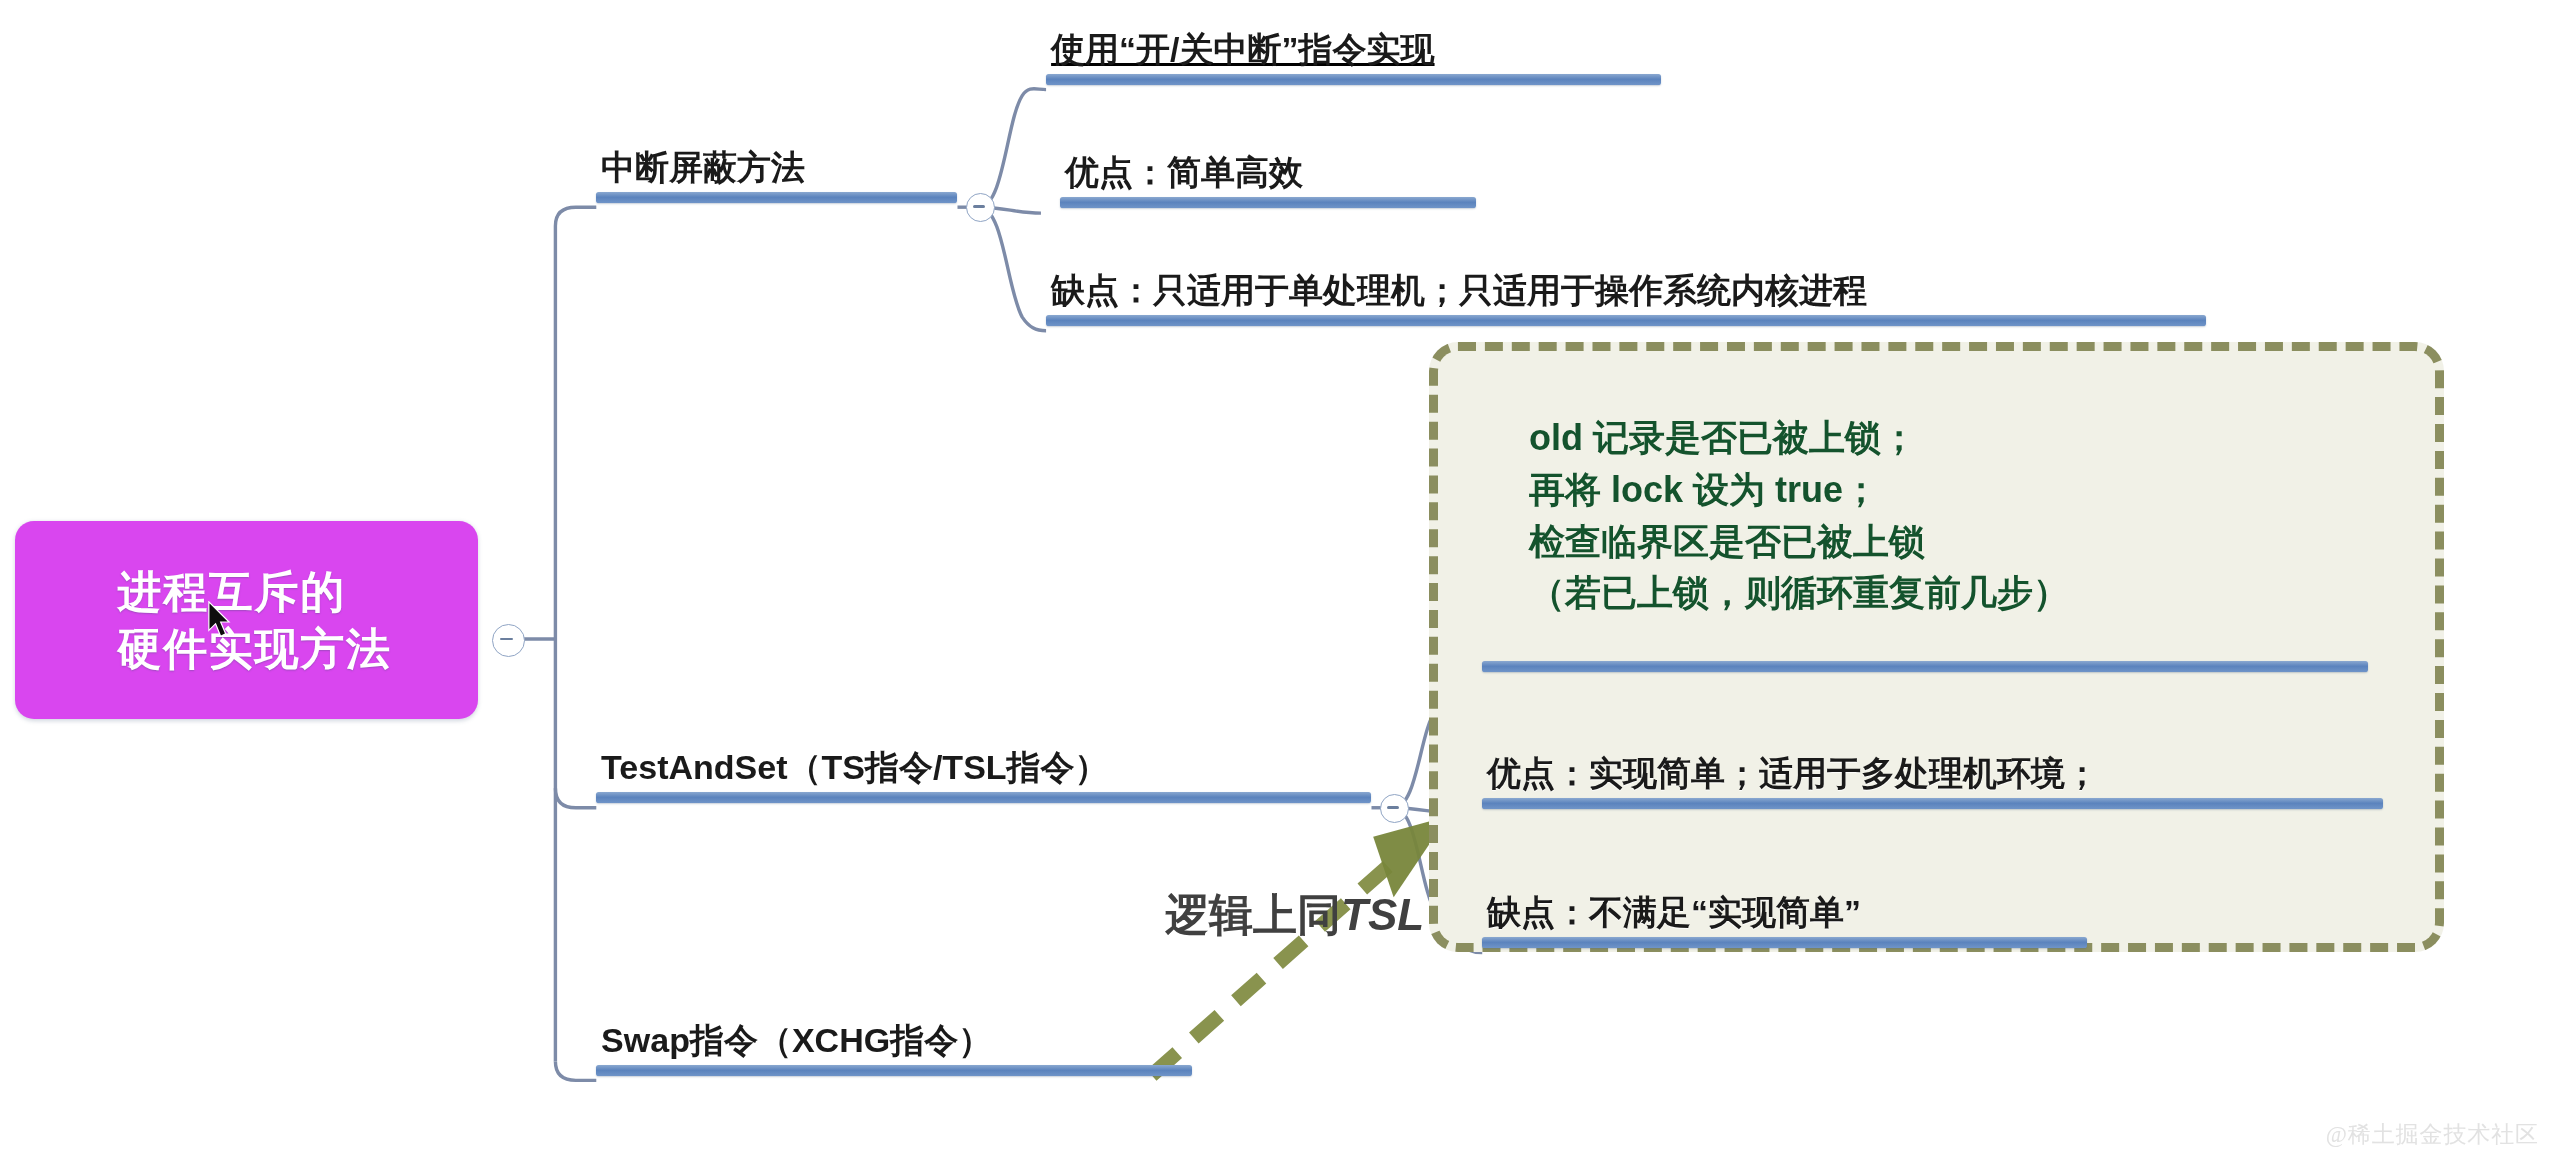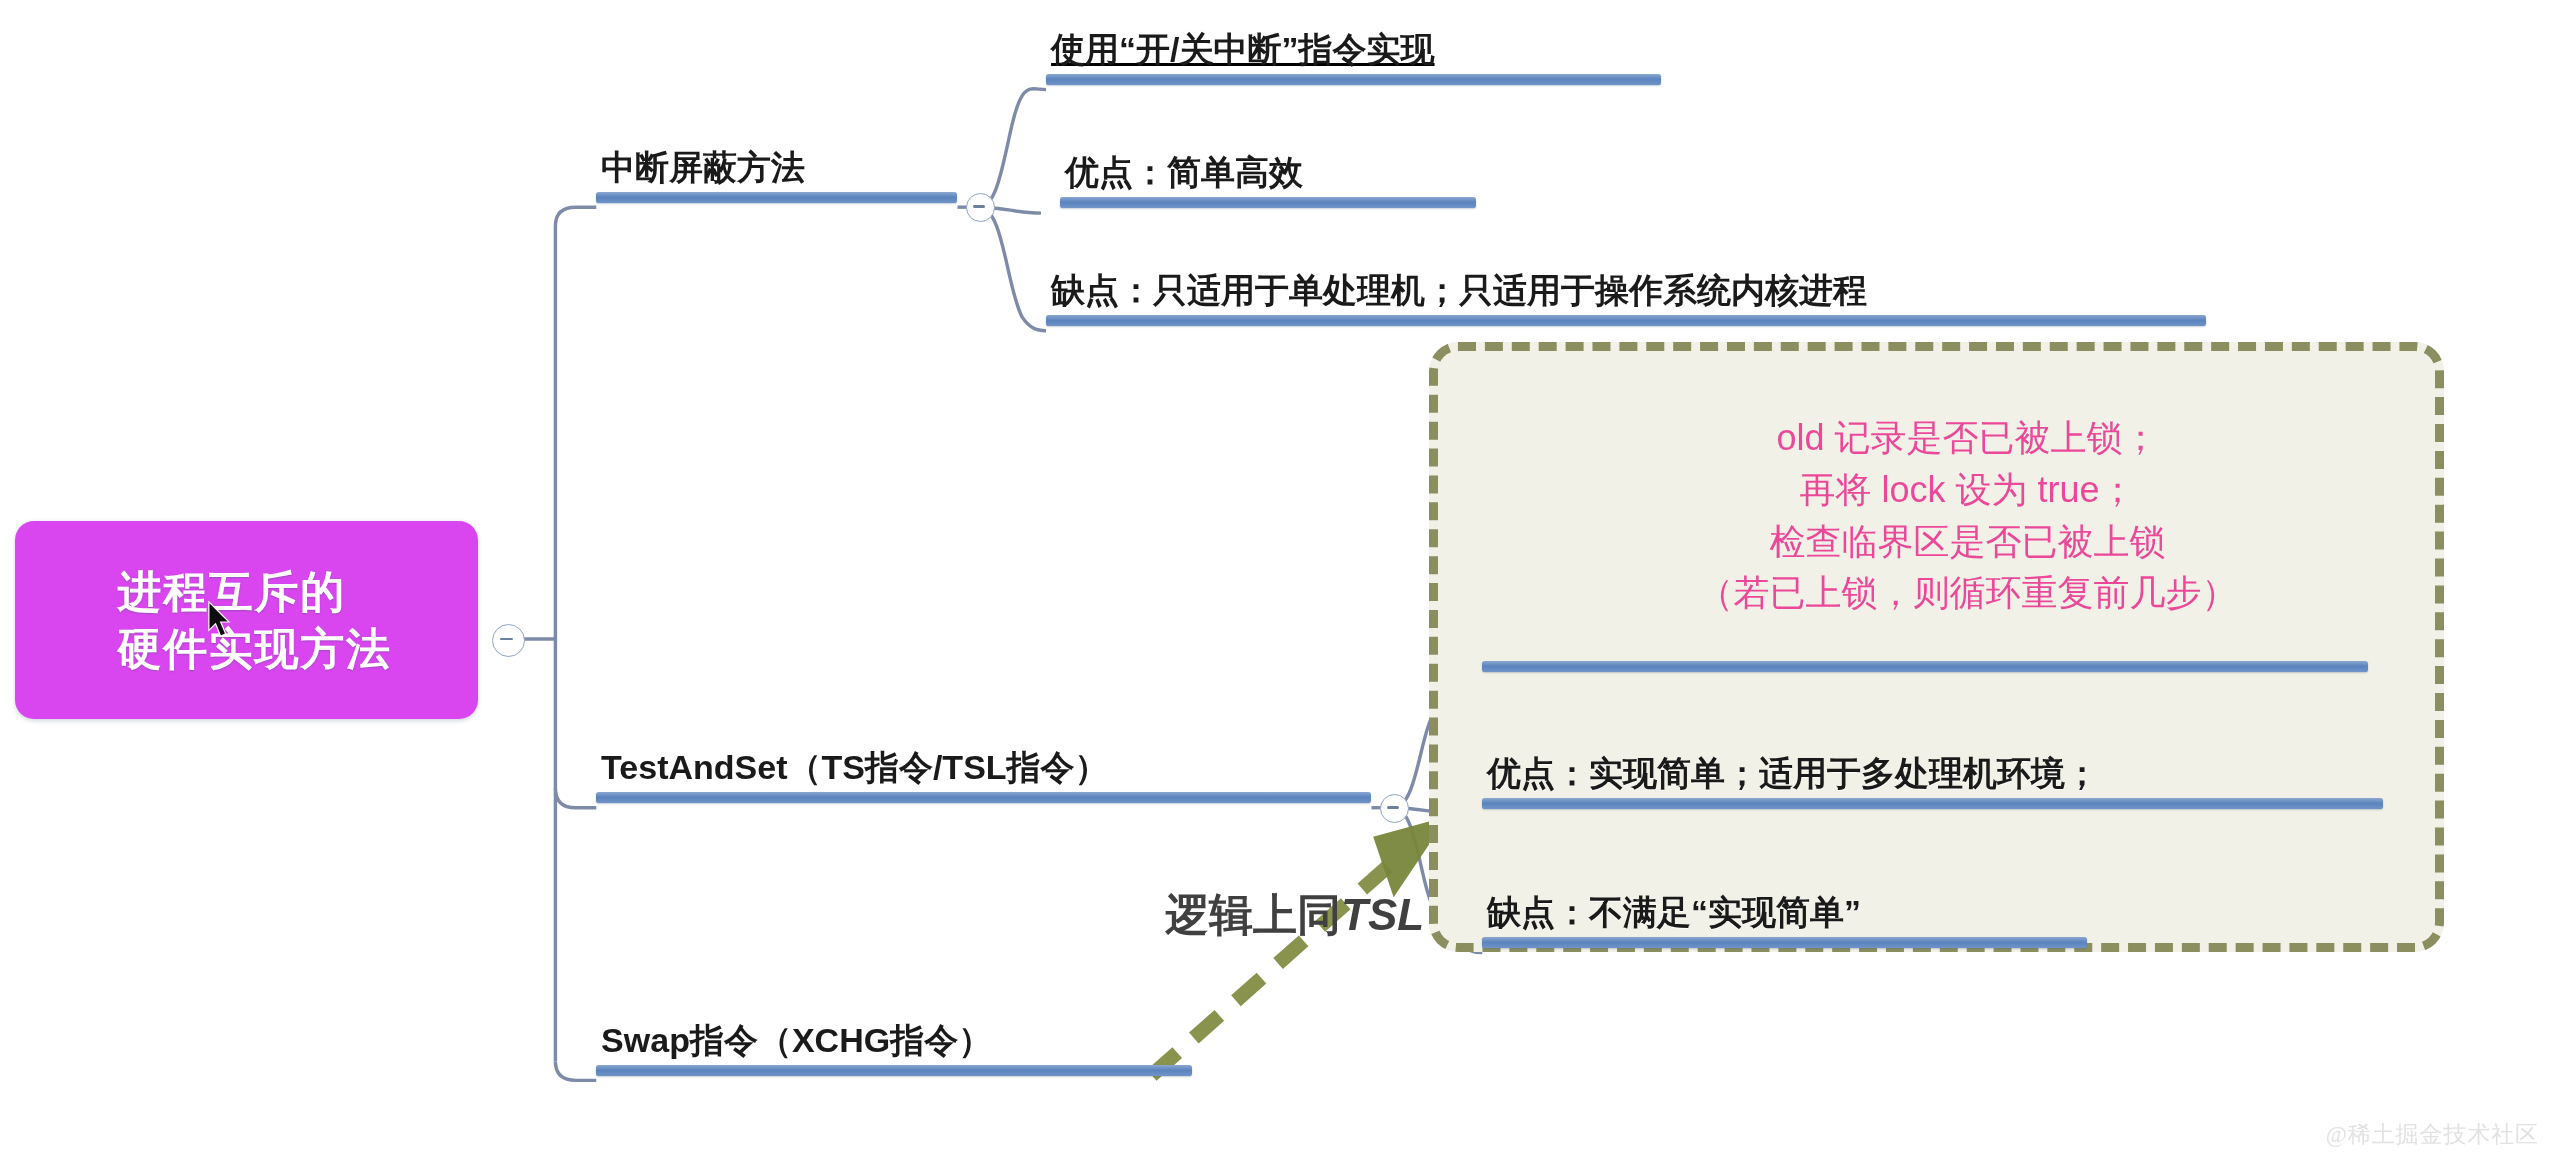--- a/index.html
+++ b/index.html
@@ -124,26 +124,25 @@
     border-radius: 29px;
     box-sizing: border-box;
     z-index: 1;
   }
   .callout-text {
     position: absolute;
     left: 1529px;
     top: 412px;
     width: 877px;
     z-index: 3;
-    color: #ec4899;
+    color: #14532d;
     font-size: 36px;
-    font-weight: 400;
+    font-weight: 700;
     line-height: 1.44;
     white-space: pre-line;
-    text-align: center;
   }
 
   
   .annotation {
     position: absolute;
     left: 1165px;
     top: 886px;
     z-index: 6;
     color: #404040;
     font-size: 44px;

